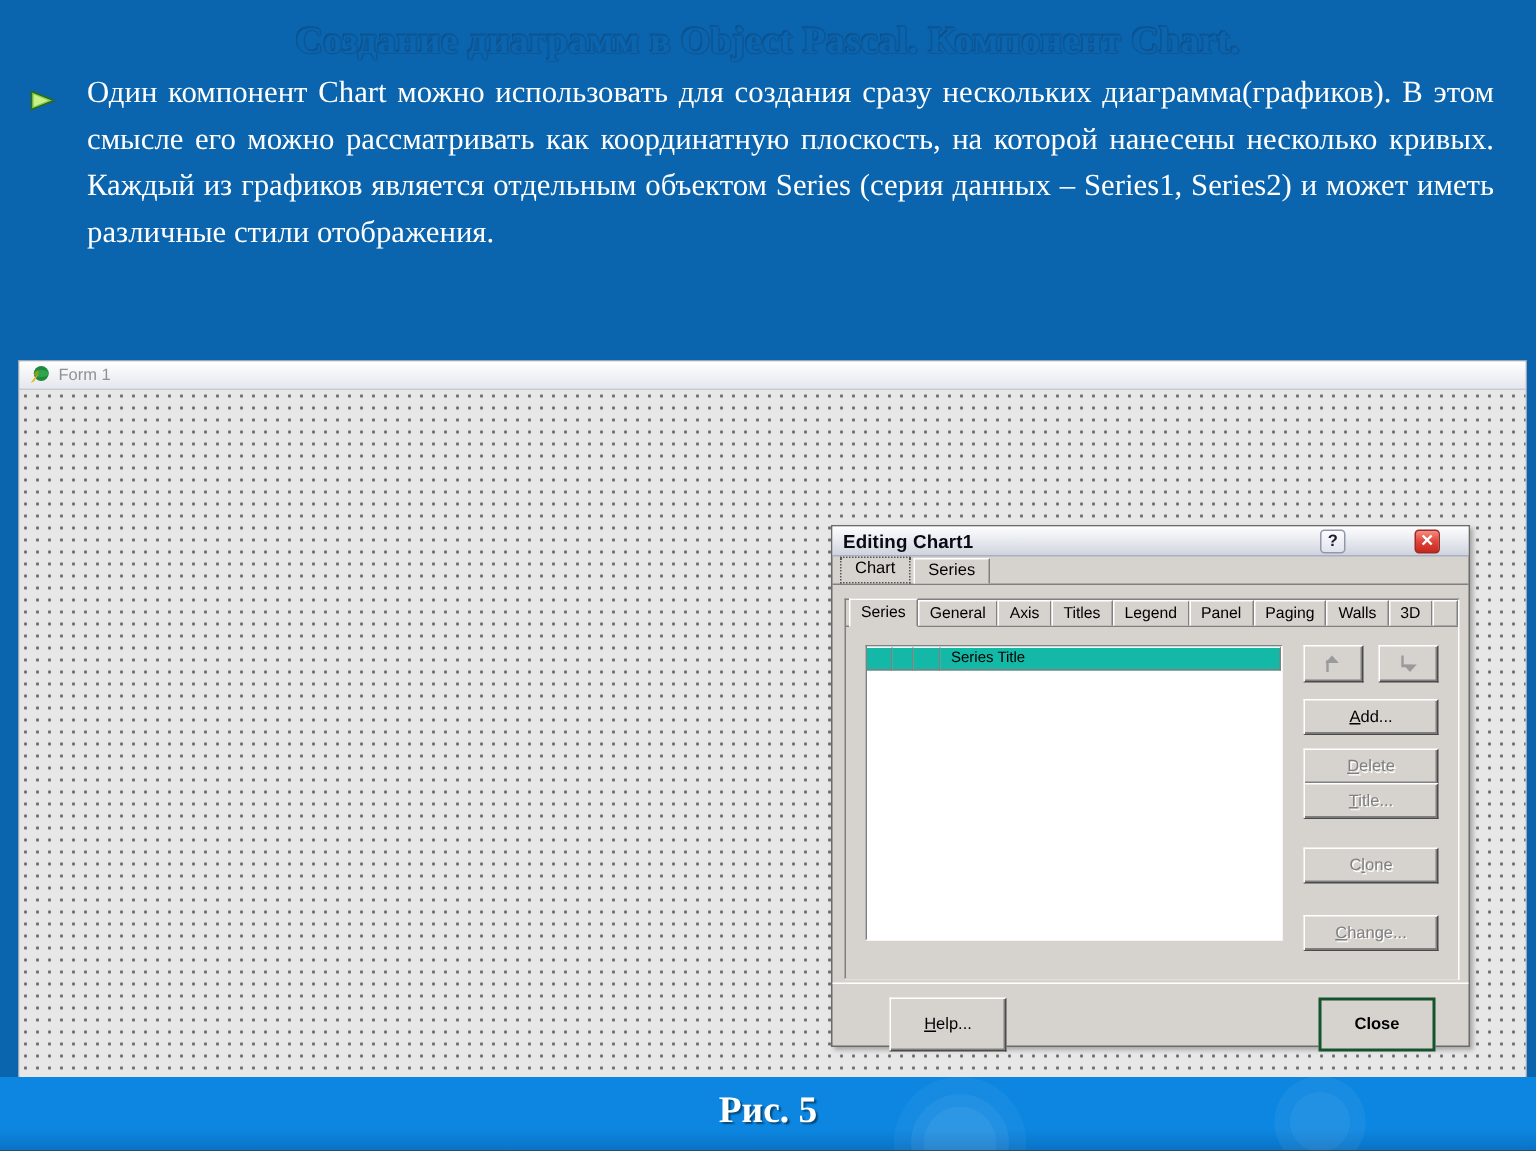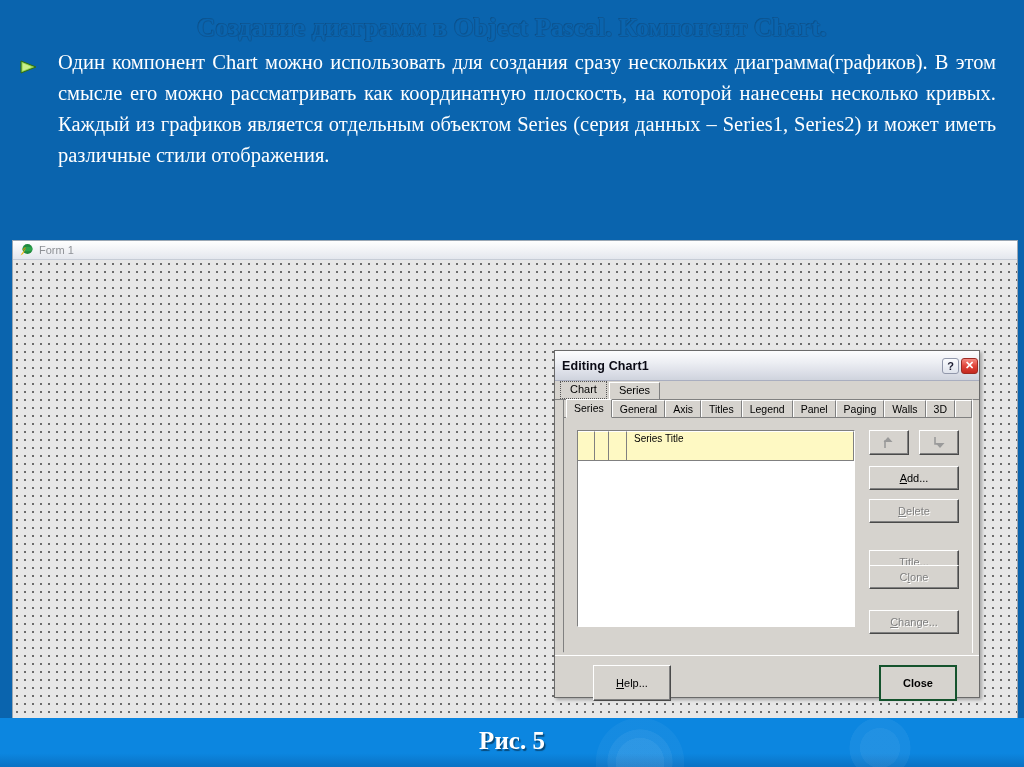--- a/index.html
+++ b/index.html
@@ -150,27 +150,28 @@
     position: absolute;
     left: 553px; top: 330px;
     width: 426px; height: 348px;
     background: #D6D3CE;
     border: 1px solid #6a6a6a;
     box-shadow: 2px 2px 3px rgba(0,0,0,.28);
     box-sizing: border-box;
     font-family: "Liberation Sans", sans-serif;
   }
   #dlg-titlebar {
-    height: 30px;
+    height: 20px;
     background: linear-gradient(to bottom, #fdfdfe 0%, #eceef3 40%, #dadde6 78%, #cfd3dd 100%);
     border-bottom: 1px solid #a9aec0;
     display: flex;
     align-items: center;
-    padding: 0 1px 0 7px;
-    box-sizing: border-box;
+    padding: 0 19px 0 7px;
+    box-sizing: border-box;
+    gap: 44px;
   }
   #dlg-title-text {
     flex: 1 1 auto;
     font-size: 12.5px;
     font-weight: 700;
     color: #0a0a14;
     letter-spacing: .1px;
   }
   .tb-btn {
     width: 17px; height: 16px;
@@ -285,22 +286,22 @@
     display: flex;
     height: 14px;
     background: #D6D3CE;
     box-sizing: border-box;
   }
   .hcol {
     border-right: 1px solid #808080;
     border-bottom: 1px solid #808080;
     border-top: 1px solid #fff;
     box-sizing: border-box;
-    background: #fef9c3;
-    height: 30px;
+    background: #14b8a6;
+    height: 16px;
   }
   .hcol.c1 { width: 17px; }
   .hcol.c2 { width: 14px; }
   .hcol.c3 { width: 18px; }
   .hcol.ctitle {
     flex: 1 1 auto;
     font-size: 10px;
     padding-left: 7px;
     line-height: 13px;
     color: #000;
@@ -472,21 +473,21 @@
                 <polygon points="9,13 4.5,8 13.5,8" fill="#9a9a9a"></polygon>
               </svg>
             </div>
 
             <div class="side-btn" style="left:305px; top:48px; width:90px; height:24px;">
               <span><span class="u">A</span>dd...</span>
             </div>
             <div class="side-btn disabled" style="left:305px; top:81px; width:90px; height:24px;">
               <span><span class="u">D</span>elete</span>
             </div>
-            <div class="side-btn disabled" style="left:305px; top:104px; width:90px; height:24px;margin-top:28px;">
+            <div class="side-btn disabled" style="left:305px; top:104px; width:90px; height:24px;">
               <span><span class="u">T</span>itle...</span>
             </div>
             <div class="side-btn disabled" style="left:305px; top:147px; width:90px; height:24px;">
               <span>C<span class="u">l</span>one</span>
             </div>
             <div class="side-btn disabled" style="left:305px; top:192px; width:90px; height:24px;">
               <span><span class="u">C</span>hange...</span>
             </div>
 
           </div>

